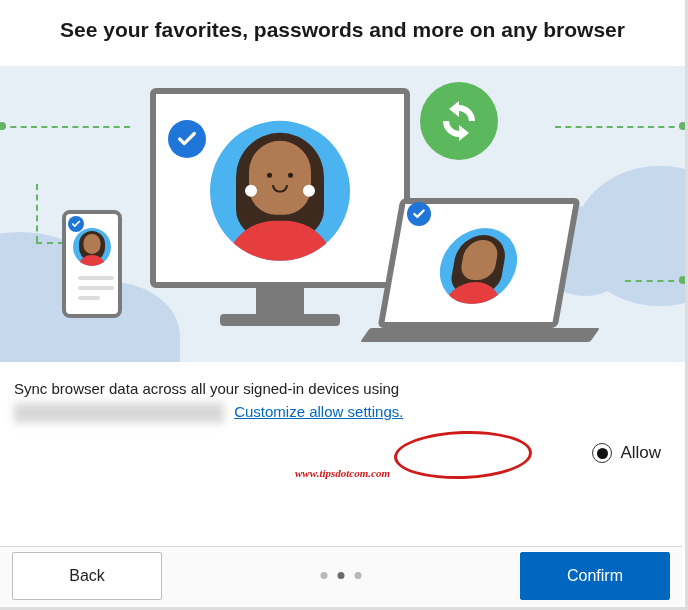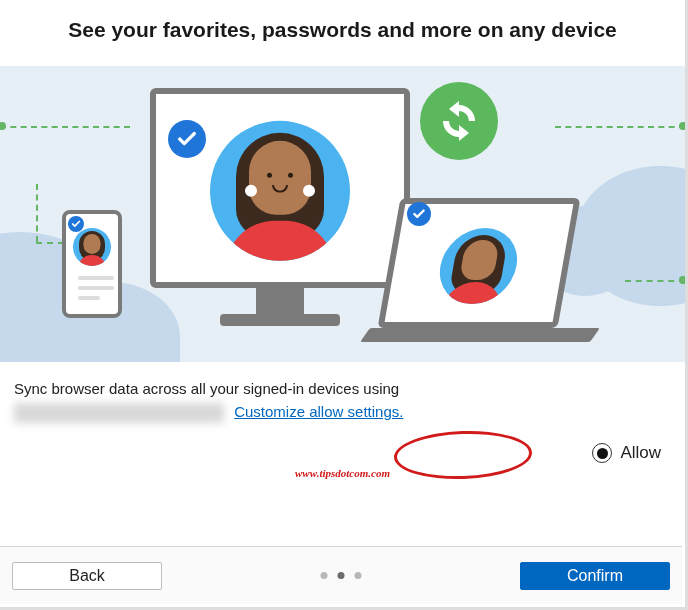--- a/index.html
+++ b/index.html
@@ -246,21 +246,21 @@
     left: 0; right: 3px; bottom: 3px;
     height: 58px;
     border-top: 1px solid #d6d6d6;
     background: #fafafa;
     display: flex;
     align-items: center;
     padding: 0 12px;
   }
   .btn {
     min-width: 150px;
-    height: 28px;
+    height: 48px;
     font-size: 16px;
     border-radius: 2px;
     cursor: pointer;
     display:flex;align-items:center;justify-content:center;
   }
   .btn-back {
     background: #fff;
     border: 1px solid #bdbdbd;
     color: #222;
   }
@@ -278,21 +278,21 @@
   .pager-dot {
     width: 7px; height: 7px;
     border-radius: 50%;
     background: #b8b8b8;
   }
   .pager-dot.active { background: #6b6b6b; }
 </style>
 </head>
 <body>
 
-<div class="heading">See your favorites, passwords and more on any device</div>
+<div class="heading">See your favorites, passwords and more on any browser</div>
 
 <div class="illustration">
   <div class="cloud-left"></div>
   <div class="cloud-right"></div>
   <div class="dash-line dash1"></div>
   <div class="dash-dot dash2"></div>
   <div class="dash-line dash3"></div>
   <div class="dash-dot dash4"></div>
   <div class="dash-line dash5"></div>
   <div class="dash-dot dash6"></div>

